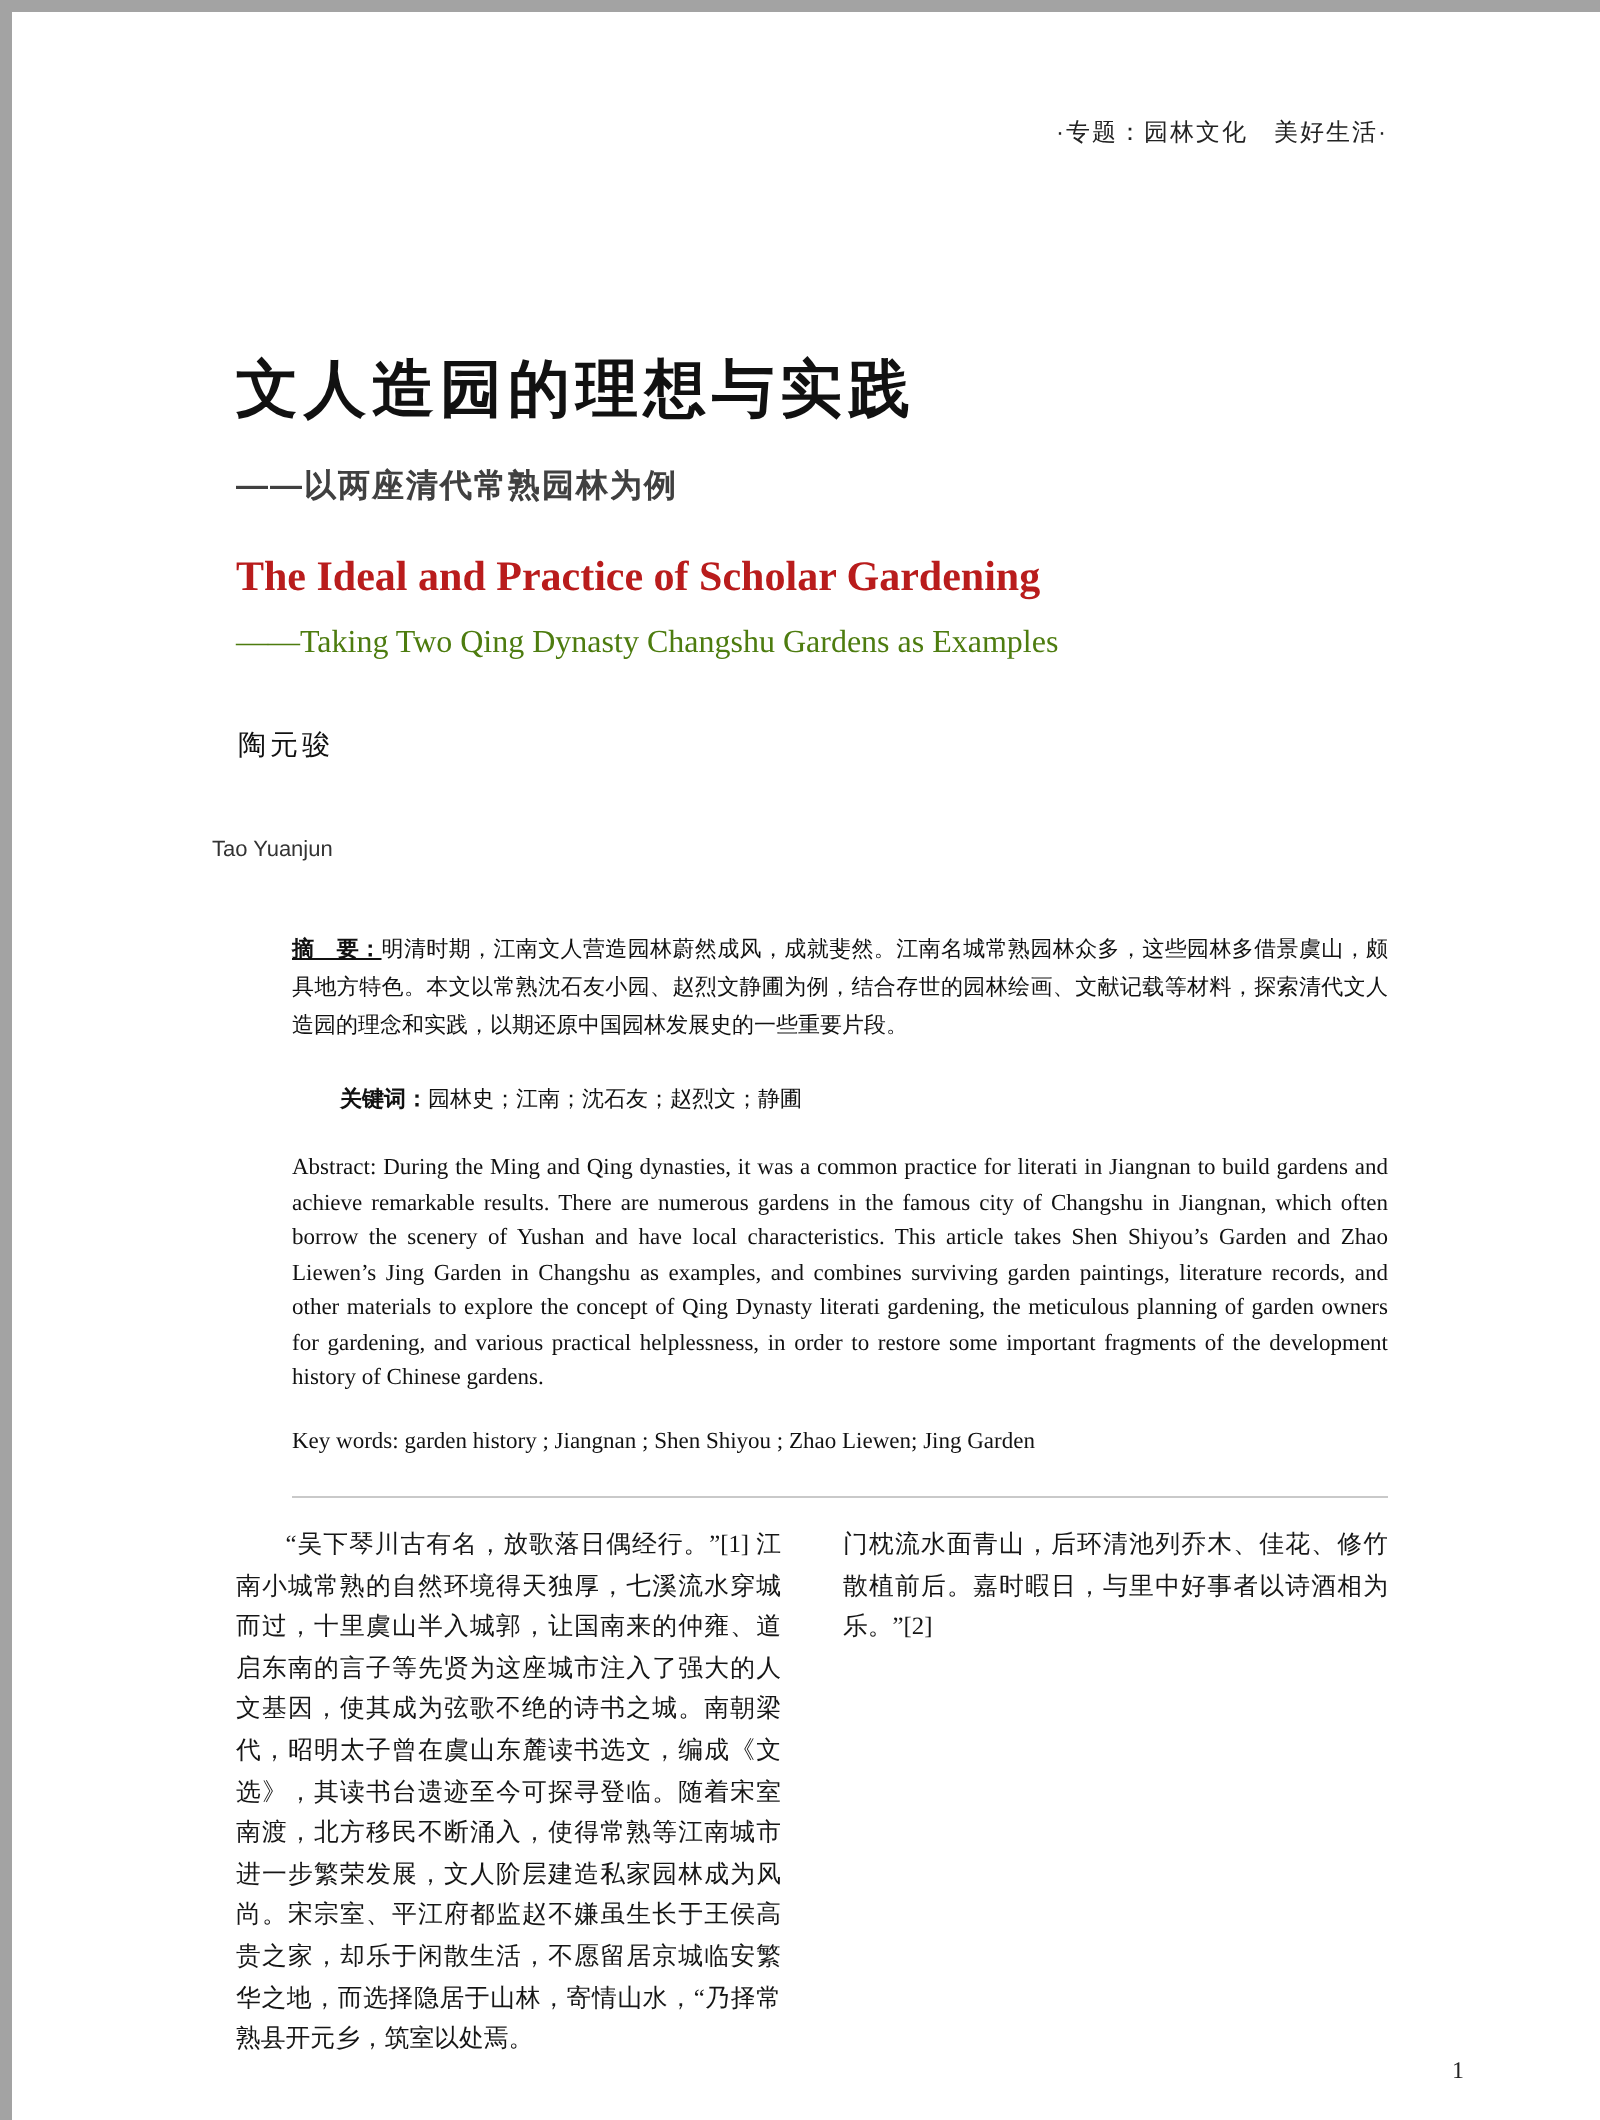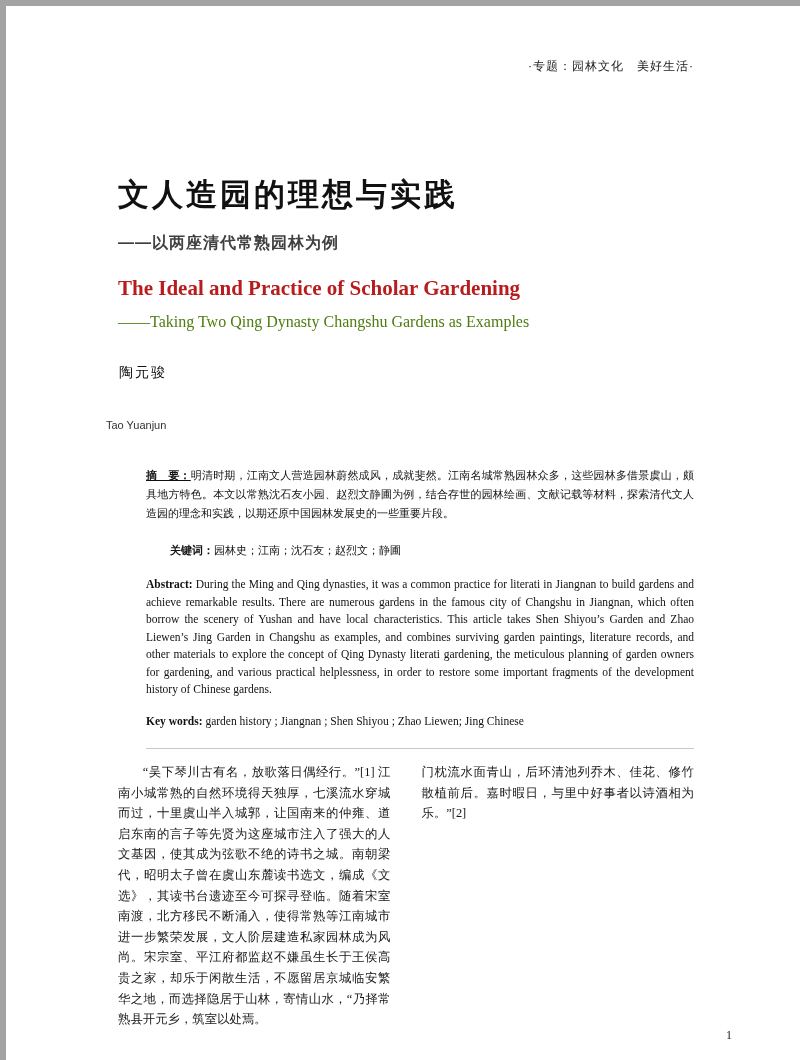--- a/index.html
+++ b/index.html
@@ -115,21 +115,21 @@
   }
   .kw-zh .label-zh { font-weight: 700; margin-left: 24px; }
   .abs-en {
     margin-top: 16px !important;
     font-size: 11.5px;
     line-height: 17.5px;
     text-align: justify;
     color: #111;
     font-family: "Liberation Serif", serif;
   }
-  .abs-en .label-en, .kw-en .label-en { font-weight: 700; margin-top: 10px; }
+  .abs-en .label-en, .kw-en .label-en { font-weight: 400; margin-top: 10px; }
   .kw-en {
     margin-top: 14px !important;
     font-size: 11.5px;
     line-height: 17px;
     color: #111;
     font-family: "Liberation Serif", serif;
   }
 
   .body-columns {
     position: absolute;
@@ -175,21 +175,21 @@
   <div class="author-zh">陶元骏</div>
   <div class="author-en">Tao Yuanjun</div>
 
   <div class="abstract-block">
     <p class="abs-zh"><span class="label-zh">摘　要：</span><span>明清时期，江南文人营造园林蔚然成风，成就斐然。江南名城常熟园林众多，这些园林多借景虞山，颇具地方特色。本文以常熟沈石友小园、赵烈文静圃为例，结合存世的园林绘画、文献记载等材料，探索清代文人造园的理念和实践，以期还原中国园林发展史的一些重要片段。</span></p>
 
     <p class="kw-zh"><span class="label-zh">关键词：</span><span>园林史；江南；沈石友；赵烈文；静圃</span></p>
 
     <p class="abs-en"><span class="label-en">Abstract:</span> <span>During the Ming and Qing dynasties, it was a common practice for literati in Jiangnan to build gardens and achieve remarkable results. There are numerous gardens in the famous city of Changshu in Jiangnan, which often borrow the scenery of Yushan and have local characteristics. This article takes Shen Shiyou’s Garden and Zhao Liewen’s Jing Garden in Changshu as examples, and combines surviving garden paintings, literature records, and other materials to explore the concept of Qing Dynasty literati gardening, the meticulous planning of garden owners for gardening, and various practical helplessness, in order to restore some important fragments of the development history of Chinese gardens.</span></p>
 
-    <p class="kw-en"><span class="label-en">Key words:</span> <span>garden history ; Jiangnan ; Shen Shiyou ; Zhao Liewen; Jing Chinese</span></p>
+    <p class="kw-en"><span class="label-en">Key words:</span> <span>garden history ; Jiangnan ; Shen Shiyou ; Zhao Liewen; Jing Garden</span></p>
   </div>
 
   <div class="body-columns">
     <div class="col">
       <p class="indent">“吴下琴川古有名，放歌落日偶经行。”[1] 江南小城常熟的自然环境得天独厚，七溪流水穿城而过，十里虞山半入城郭，让国南来的仲雍、道启东南的言子等先贤为这座城市注入了强大的人文基因，使其成为弦歌不绝的诗书之城。南朝梁代，昭明太子曾在虞山东麓读书选文，编成《文选》，其读书台遗迹至今可探寻登临。随着宋室南渡，北方移民不断涌入，使得常熟等江南城市进一步繁荣发展，文人阶层建造私家园林成为风尚。宋宗室、平江府都监赵不嫌虽生长于王侯高贵之家，却乐于闲散生活，不愿留居京城临安繁华之地，而选择隐居于山林，寄情山水，“乃择常熟县开元乡，筑室以处焉。</p>
     </div>
     <div class="col">
       <p>门枕流水面青山，后环清池列乔木、佳花、修竹散植前后。嘉时暇日，与里中好事者以诗酒相为乐。”[2]</p>
     </div>
   </div>

